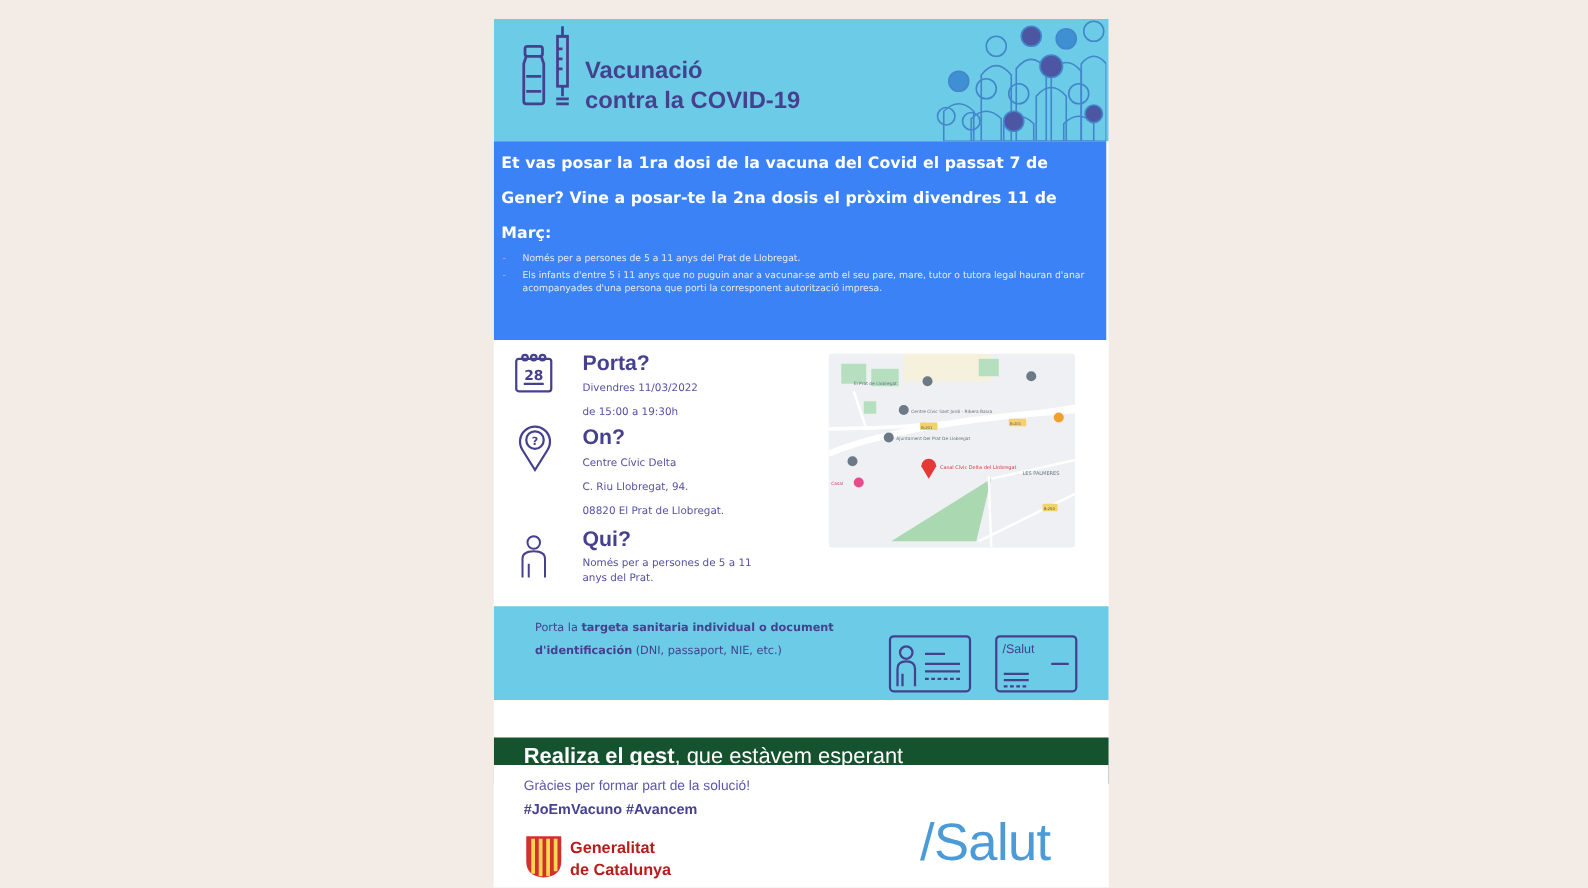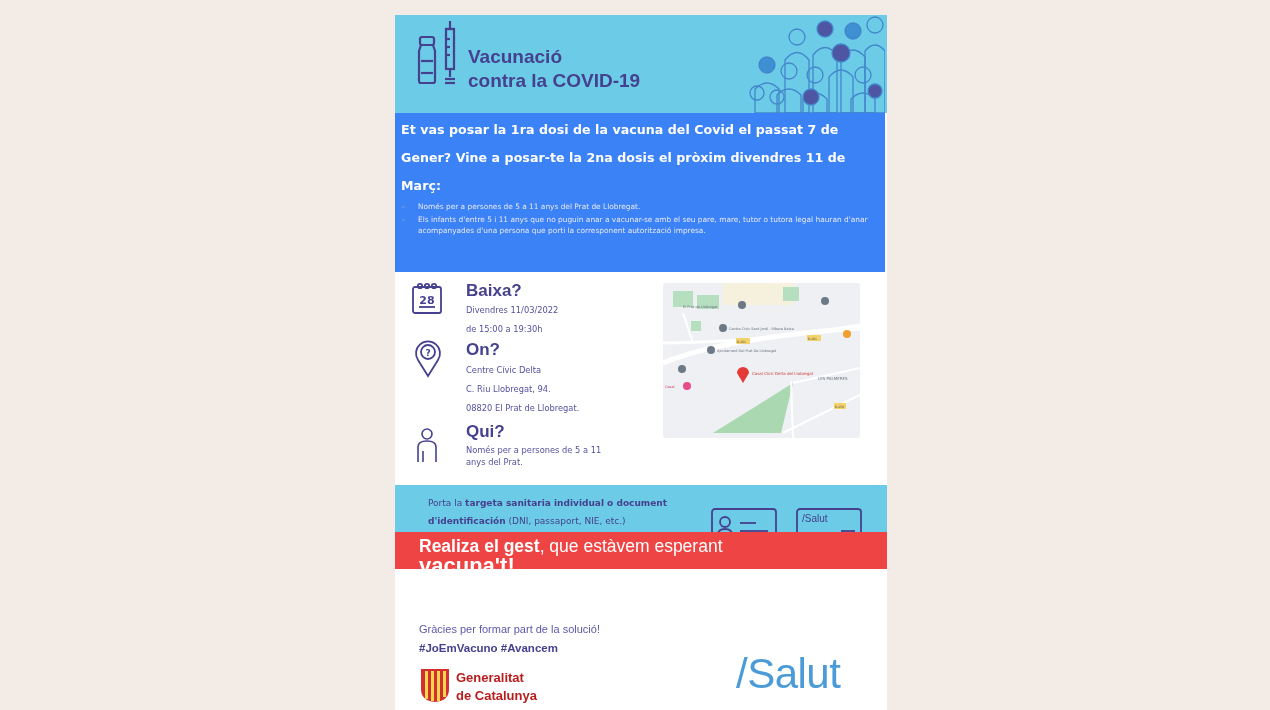--- a/index.html
+++ b/index.html
@@ -17,21 +17,21 @@
   .info{position:absolute;left:0;top:257px;width:492px;height:213px;background:#fff;}
   .info .label{position:absolute;left:71px;font-family:"Liberation Sans",sans-serif;font-weight:bold;font-size:17px;color:#45418f;}
   .info .txt{position:absolute;left:71px;font-family:"DejaVu Sans",sans-serif;font-size:8.3px;color:#5551a0;line-height:19px;}
   .info .txt.tight{line-height:12px;}
   .ico{position:absolute;}
   .map{position:absolute;left:268px;top:11px;width:197px;height:155px;background:#eef0f3;border-radius:3px;overflow:hidden;}
   .map svg{display:block;}
   .idstrip{position:absolute;left:0;top:470px;width:492px;height:75px;background:#6ccbe6;}
   .idstrip .txt{position:absolute;left:33px;top:10px;width:265px;font-family:"DejaVu Sans",sans-serif;font-size:9px;line-height:17.5px;color:#45418f;}
   .idstrip b{font-weight:bold;}
-  .slogan{position:absolute;left:0;top:517px;width:492px;height:37px;background:#ef4444;color:#ffffff;}
+  .slogan{position:absolute;left:0;top:575px;width:492px;height:37px;background:#14532d;color:#ffffff;}
   .slogan .line1{position:absolute;left:24px;top:4px;font-family:"Liberation Sans",sans-serif;font-size:17.5px;line-height:20px;}
   .slogan .line2{position:absolute;left:24px;top:24px;font-family:"Liberation Sans",sans-serif;font-weight:bold;font-size:22px;line-height:20px;}
   .slogan b{font-weight:bold;}
   .footer{position:absolute;left:0;top:597px;width:492px;height:118px;background:#ffffff;}
   .footer .thanks{position:absolute;left:24px;top:11px;font-family:"Liberation Sans",sans-serif;font-size:11px;color:#5c58a8;}
   .footer .tags{position:absolute;left:24px;top:30px;font-family:"Liberation Sans",sans-serif;font-weight:bold;font-size:11.5px;color:#45418f;}
   .footer .gen{position:absolute;left:24px;top:55px;}
   .footer .gen .name{position:absolute;left:37px;top:2px;font-family:"Liberation Sans",sans-serif;font-weight:bold;font-size:13px;line-height:18px;color:#b91c1c;white-space:nowrap;}
   .footer .salut{position:absolute;left:341px;top:38px;font-family:"Liberation Sans",sans-serif;font-size:42px;color:#4a9bd8;letter-spacing:-0.5px;}
 </style>
@@ -102,21 +102,21 @@
     <svg class="ico" style="left:14px;top:9px" width="36" height="36" viewBox="0 0 36 36">
       <g fill="none" stroke="#45418f" stroke-width="1.8">
         <rect x="4" y="6" width="28" height="26" rx="2"></rect>
         <circle cx="11" cy="5" r="2.2"></circle>
           <circle cx="18" cy="5" r="2.2"></circle>
           <circle cx="25" cy="5" r="2.2"></circle>
         <line x1="10" y1="26" x2="26" y2="26"></line>
       </g>
       <text x="18" y="23" text-anchor="middle" font-family="DejaVu Sans, sans-serif" font-size="11" font-weight="bold" fill="#45418f">28</text>
     </svg>
-    <div class="label" style="top:9px">Baixa?</div>
+    <div class="label" style="top:9px">Porta?</div>
     <div class="txt" style="top:29px">
       <div>Divendres 11/03/2022</div>
       <div>de 15:00 a 19:30h</div>
     </div>
 
     <svg class="ico" style="left:19px;top:66px" width="28" height="40" viewBox="0 0 28 40">
       <g fill="none" stroke="#45418f" stroke-width="1.8">
         <path d="M14 38 L4 22 A12 12 0 1 1 24 22 Z"></path>
         <circle cx="14" cy="14" r="7"></circle>
       </g>

